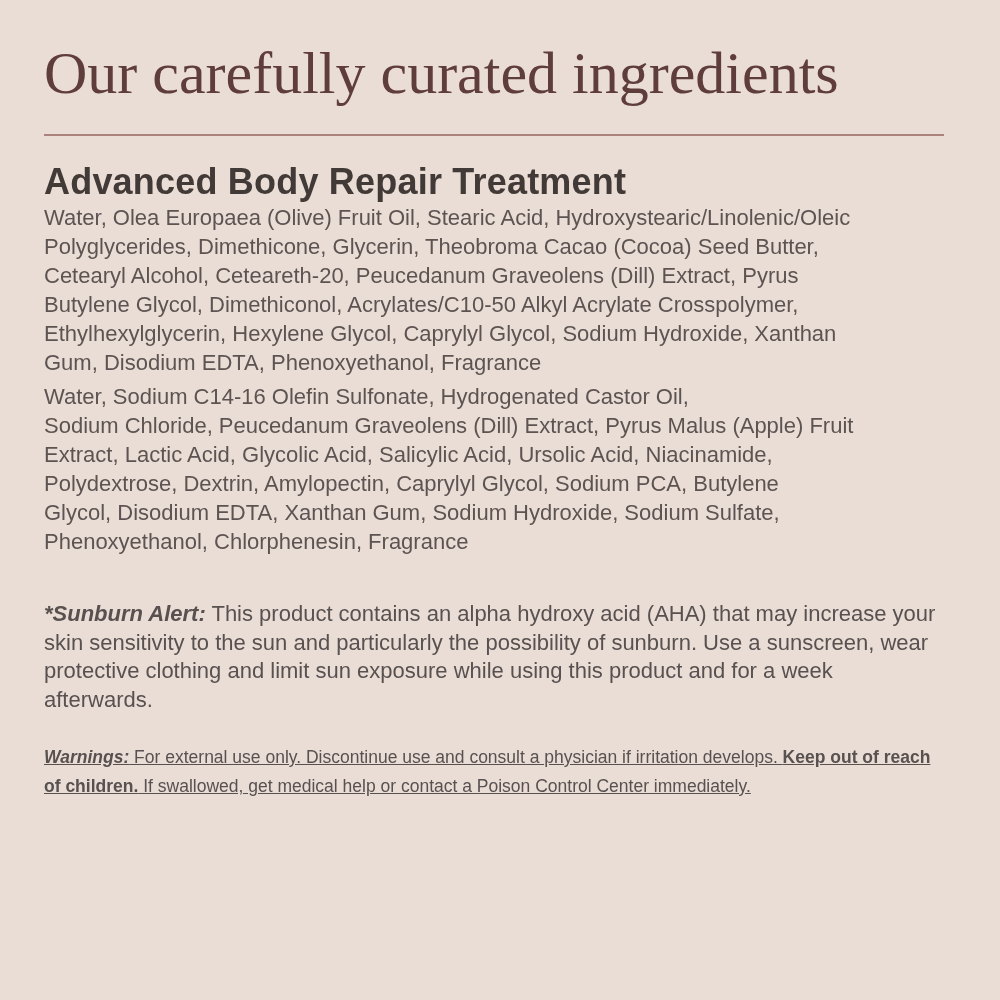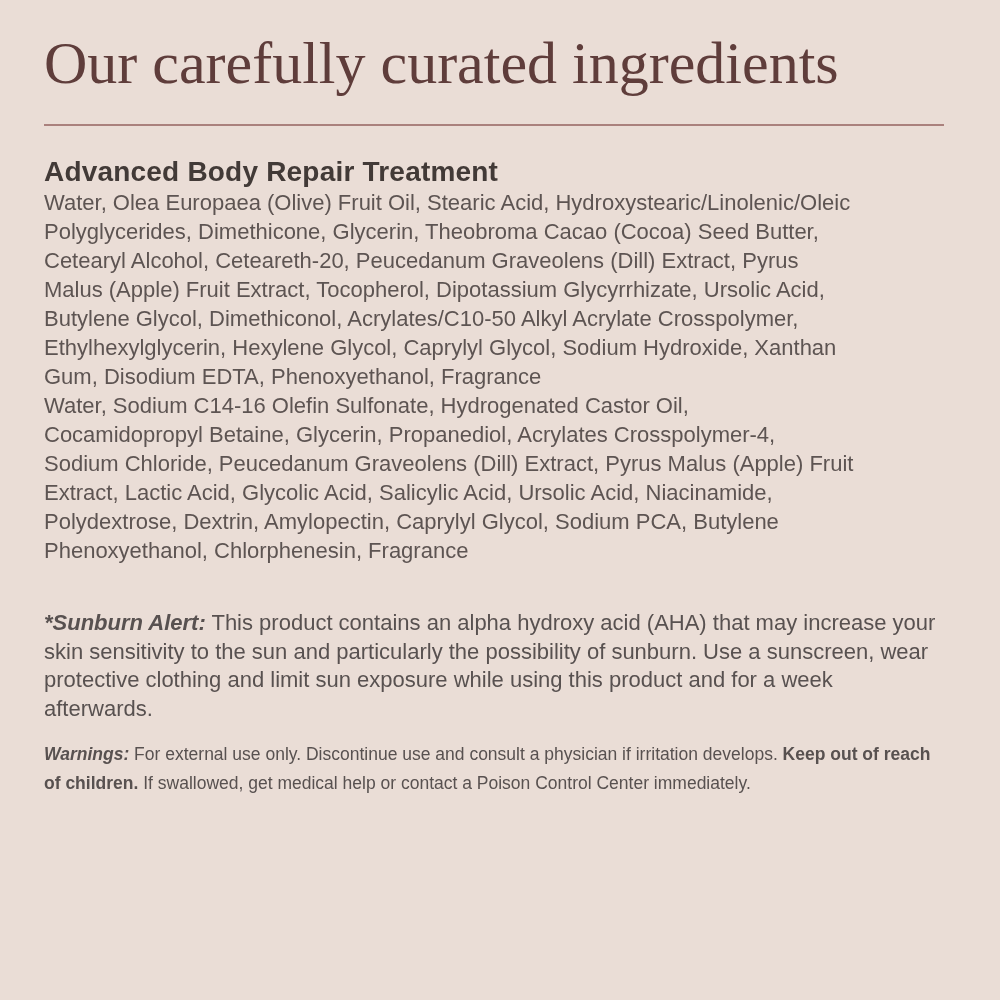--- a/index.html
+++ b/index.html
@@ -5,21 +5,21 @@
   html, body {
     margin: 0;
     padding: 0;
     background: #eaddd6;
   }
   .page {
     position: relative;
     width: 1000px;
     height: 1000px;
     box-sizing: border-box;
-    padding: 30px 52px 0 44px;
+    padding: 40px 52px 0 44px;
     background: #eaddd6;
     overflow: hidden;
     font-family: "Liberation Sans", sans-serif;
   }
   .title {
     font-family: "Liberation Serif", serif;
     font-weight: 400;
     font-size: 60px;
     line-height: 66px;
     color: #5f3d3b;
@@ -27,46 +27,47 @@
     white-space: nowrap;
   }
   .divider {
     border: none;
     border-top: 2px solid #aa817d;
     margin: 28px 0 0 0;
     width: 900px;
   }
   .section-heading {
     margin-top: 30px;
-    font-size: 28px;
+    font-size: 36px;
     line-height: 32px;
     font-weight: 700;
     color: #423a37;
     letter-spacing: 0.2px;
   }
   .section-heading.second {
     margin-top: 47px;
   }
   .ingredients {
+    margin-top: 5px;
     font-size: 22px;
     line-height: 29px;
     font-weight: 400;
     color: #5d5452;
   }
   .ingredients .line {
     white-space: nowrap;
   }
   .notice {
     width: 902px;
     font-size: 22px;
     line-height: 28.5px;
     color: #585150;
   }
   .notice.sunburn { margin-top: 44px; }
-  .notice.warnings { margin-top: 17px; font-size: 17.5px; line-height: 29px; }
+  .notice.warnings { margin-top: 29px; font-size: 17.5px; line-height: 29px; text-decoration: underline; }
   .notice .label-bi {
     font-weight: 700;
     font-style: italic;
   }
   .notice .bold-run {
     font-weight: 700;
   }
 </style>
 </head>
 <body>
@@ -75,32 +76,31 @@
 
   <div class="title">Our carefully curated ingredients</div>
 
   <hr class="divider">
 
   <div class="section-heading">Advanced Body Repair Treatment</div>
   <div class="ingredients">
     <div class="line">Water, Olea Europaea (Olive) Fruit Oil, Stearic Acid, Hydroxystearic/Linolenic/Oleic</div>
     <div class="line">Polyglycerides, Dimethicone, Glycerin, Theobroma Cacao (Cocoa) Seed Butter,</div>
     <div class="line">Cetearyl Alcohol, Ceteareth-20, Peucedanum Graveolens (Dill) Extract, Pyrus</div>
-    <div class="line">Malus (Apple) Fruit Extract, Tocopherol, Dipotassium Glycyrrhizate, Ursolic Acid,</div>
     <div class="line">Butylene Glycol, Dimethiconol, Acrylates/C10-50 Alkyl Acrylate Crosspolymer,</div>
     <div class="line">Ethylhexylglycerin, Hexylene Glycol, Caprylyl Glycol, Sodium Hydroxide, Xanthan</div>
     <div class="line">Gum, Disodium EDTA, Phenoxyethanol, Fragrance</div>
   </div>
 
   <div class="ingredients">
     <div class="line">Water, Sodium C14-16 Olefin Sulfonate, Hydrogenated Castor Oil,</div>
-    <div class="line">Cocamidopropyl Betaine, Glycerin, Propanediol, Acrylates Crosspolymer-4,</div>
     <div class="line">Sodium Chloride, Peucedanum Graveolens (Dill) Extract, Pyrus Malus (Apple) Fruit</div>
     <div class="line">Extract, Lactic Acid, Glycolic Acid, Salicylic Acid, Ursolic Acid, Niacinamide,</div>
     <div class="line">Polydextrose, Dextrin, Amylopectin, Caprylyl Glycol, Sodium PCA, Butylene</div>
+    <div class="line">Glycol, Disodium EDTA, Xanthan Gum, Sodium Hydroxide, Sodium Sulfate,</div>
     <div class="line">Phenoxyethanol, Chlorphenesin, Fragrance</div>
   </div>
 
   <div class="notice sunburn">
     <span class="label-bi">*Sunburn Alert:</span><span> This product contains an alpha hydroxy acid (AHA) that may increase your skin sensitivity to the sun and particularly the possibility of sunburn. Use a sunscreen, wear protective clothing and limit sun exposure while using this product and for a week afterwards.</span>
   </div>
 
   <div class="notice warnings">
     <span class="label-bi">Warnings:</span><span> For external use only. Discontinue use and consult a physician if irritation develops. </span><span class="bold-run">Keep out of reach of children.</span><span> If swallowed, get medical help or contact a Poison Control Center immediately.</span>
   </div>

